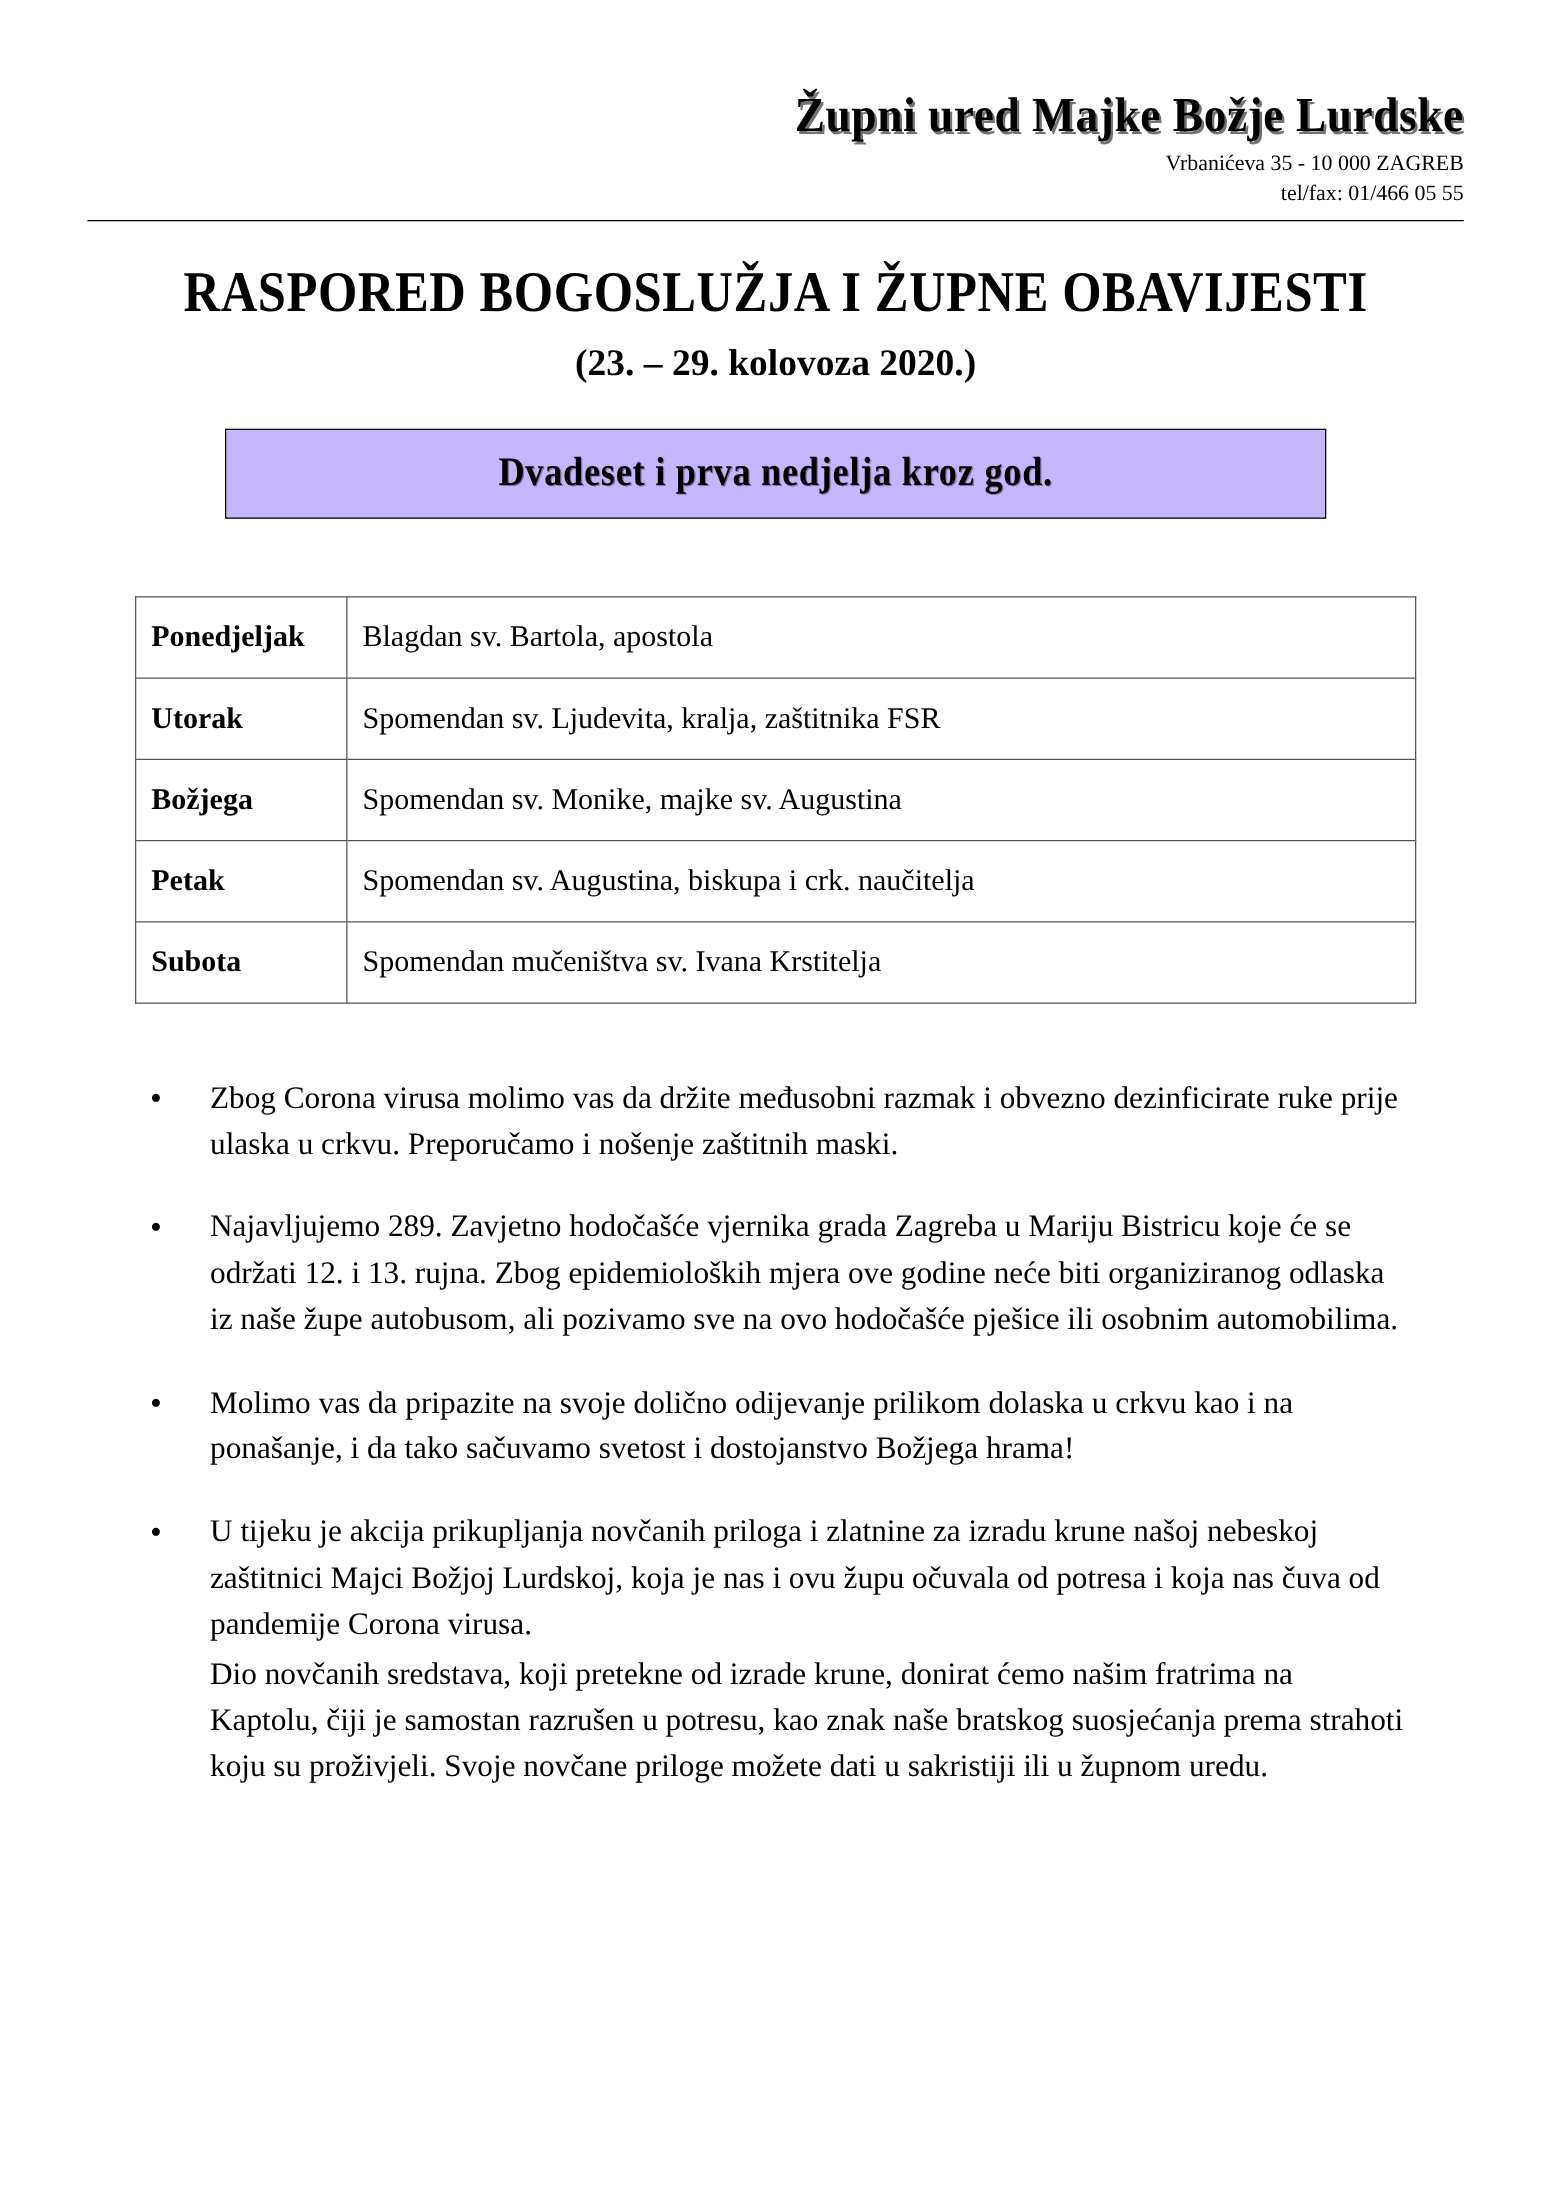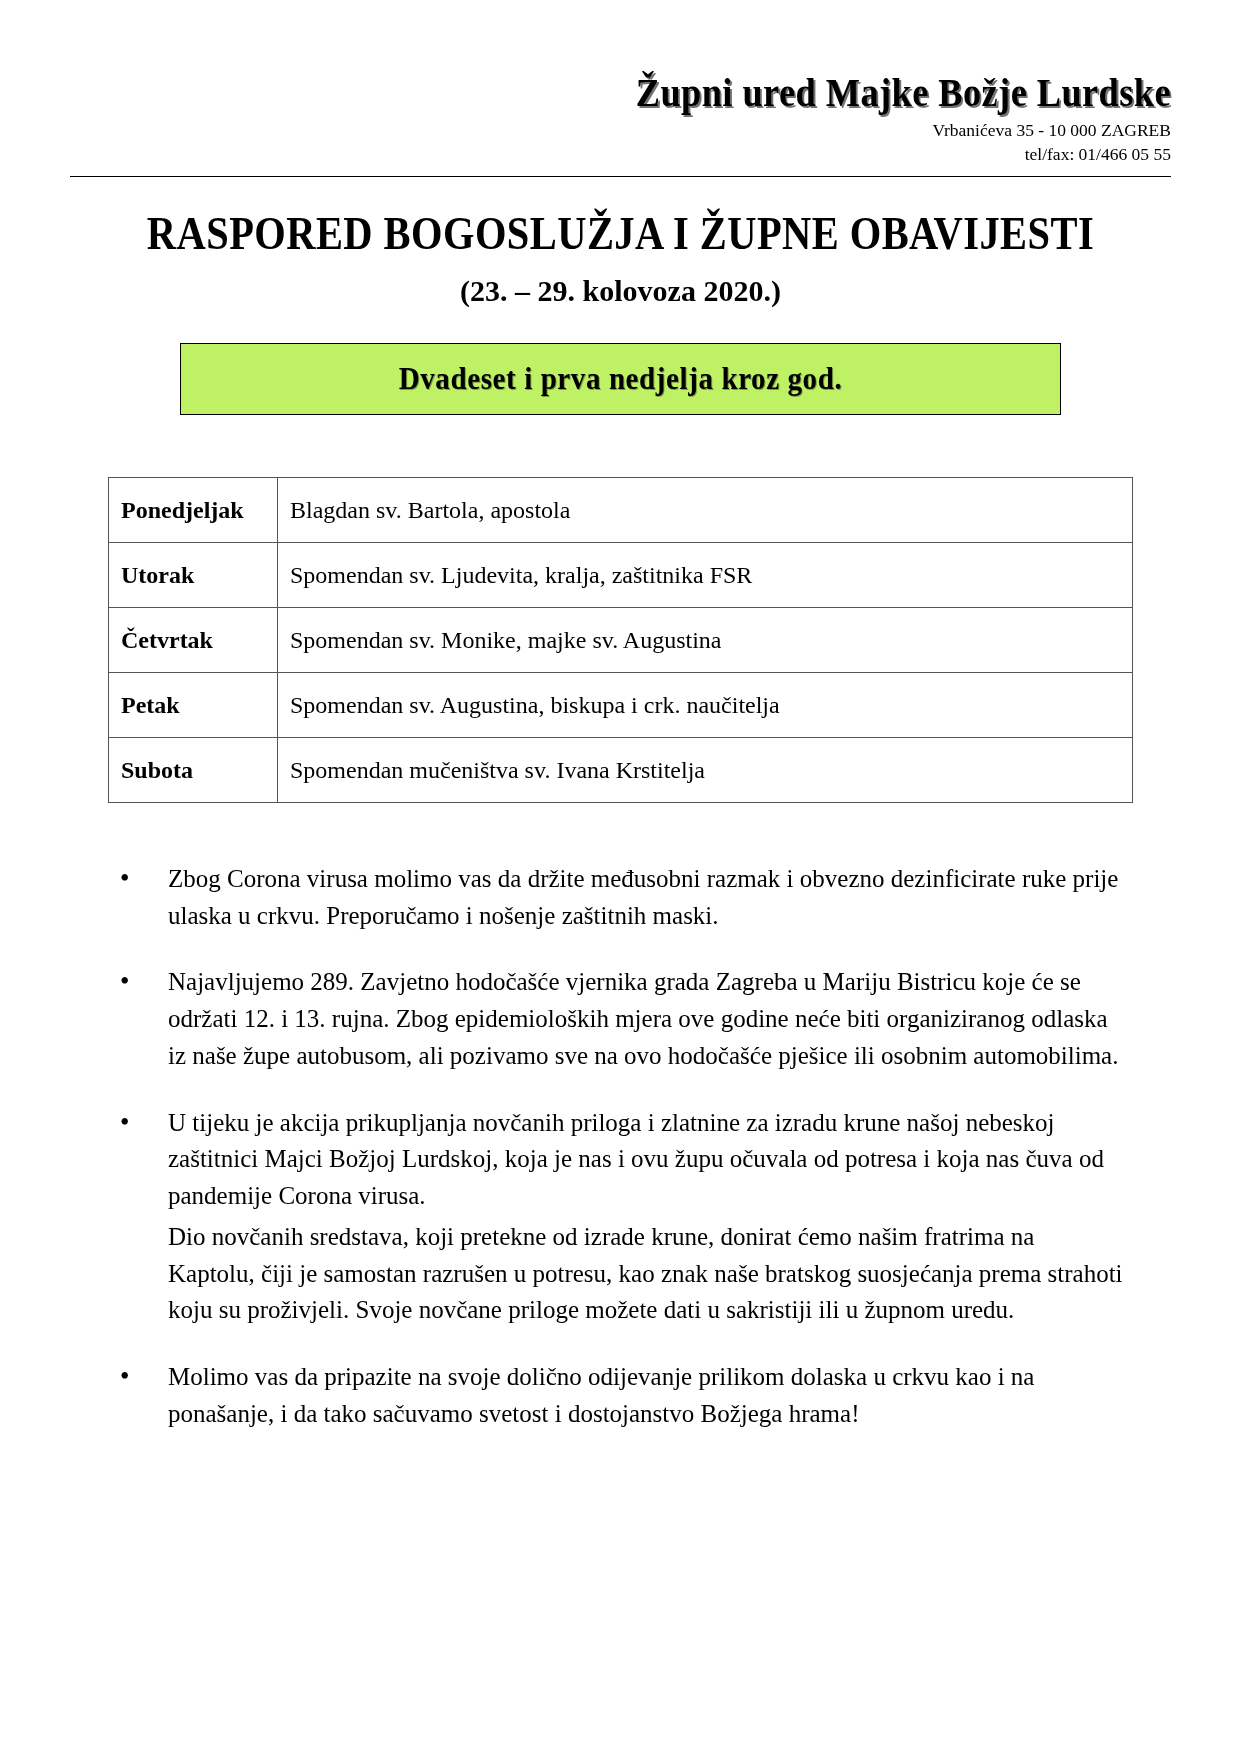--- a/index.html
+++ b/index.html
@@ -73,21 +73,21 @@
     font-family: "Liberation Serif", "DejaVu Serif", serif;
     font-weight: bold;
     font-size: 30px;
     line-height: 1.2;
     margin: 14px 0 0 0;
   }
 
   
   .banner {
     margin: 34px 110px 0 110px;
-    background: #bef264;
+    background: #c4b5fd;
     border: 1px solid #000000;
     box-sizing: border-box;
     height: 72px;
     display: flex;
     align-items: center;
     justify-content: center;
   }
   .banner-text {
     font-family: "Liberation Serif", "DejaVu Serif", serif;
     font-weight: bold;
@@ -178,21 +178,21 @@
       <tbody>
         <tr>
           <td class="day">Ponedjeljak</td>
           <td class="feast">Blagdan sv. Bartola, apostola</td>
         </tr>
         <tr>
           <td class="day">Utorak</td>
           <td class="feast">Spomendan sv. Ljudevita, kralja, zaštitnika FSR</td>
         </tr>
         <tr>
-          <td class="day">Četvrtak</td>
+          <td class="day">Božjega</td>
           <td class="feast">Spomendan sv. Monike, majke sv. Augustina</td>
         </tr>
         <tr>
           <td class="day">Petak</td>
           <td class="feast">Spomendan sv. Augustina, biskupa i crk. naučitelja</td>
         </tr>
         <tr>
           <td class="day">Subota</td>
           <td class="feast">Spomendan mučeništva sv. Ivana Krstitelja</td>
         </tr>
@@ -201,21 +201,21 @@
   </div>
 
   <ul class="notices">
     <li>
       <p>Zbog Corona virusa molimo vas da držite međusobni razmak i obvezno dezinficirate ruke prije ulaska u crkvu. Preporučamo i nošenje zaštitnih maski.</p>
     </li>
     <li>
       <p>Najavljujemo 289. Zavjetno hodočašće vjernika grada Zagreba u Mariju Bistricu koje će se održati 12. i 13. rujna. Zbog epidemioloških mjera ove godine neće biti organiziranog odlaska iz naše župe autobusom, ali pozivamo sve na ovo hodočašće pješice ili osobnim automobilima.</p>
     </li>
     <li>
+      <p>Molimo vas da pripazite na svoje dolično odijevanje prilikom dolaska u crkvu kao i na ponašanje, i da tako sačuvamo svetost i dostojanstvo Božjega hrama!</p>
+    </li>
+    <li>
       <p>U tijeku je akcija prikupljanja novčanih priloga i zlatnine za izradu krune našoj nebeskoj zaštitnici Majci Božjoj Lurdskoj, koja je nas i ovu župu očuvala od potresa i koja nas čuva od pandemije Corona virusa.</p>
       <p>Dio novčanih sredstava, koji pretekne od izrade krune, donirat ćemo našim fratrima na Kaptolu, čiji je samostan razrušen u potresu, kao znak naše bratskog suosjećanja prema strahoti koju su proživjeli. Svoje novčane priloge možete dati u sakristiji ili u župnom uredu.</p>
     </li>
-    <li>
-      <p>Molimo vas da pripazite na svoje dolično odijevanje prilikom dolaska u crkvu kao i na ponašanje, i da tako sačuvamo svetost i dostojanstvo Božjega hrama!</p>
-    </li>
   </ul>
 
 </div>
 
 </body></html>

